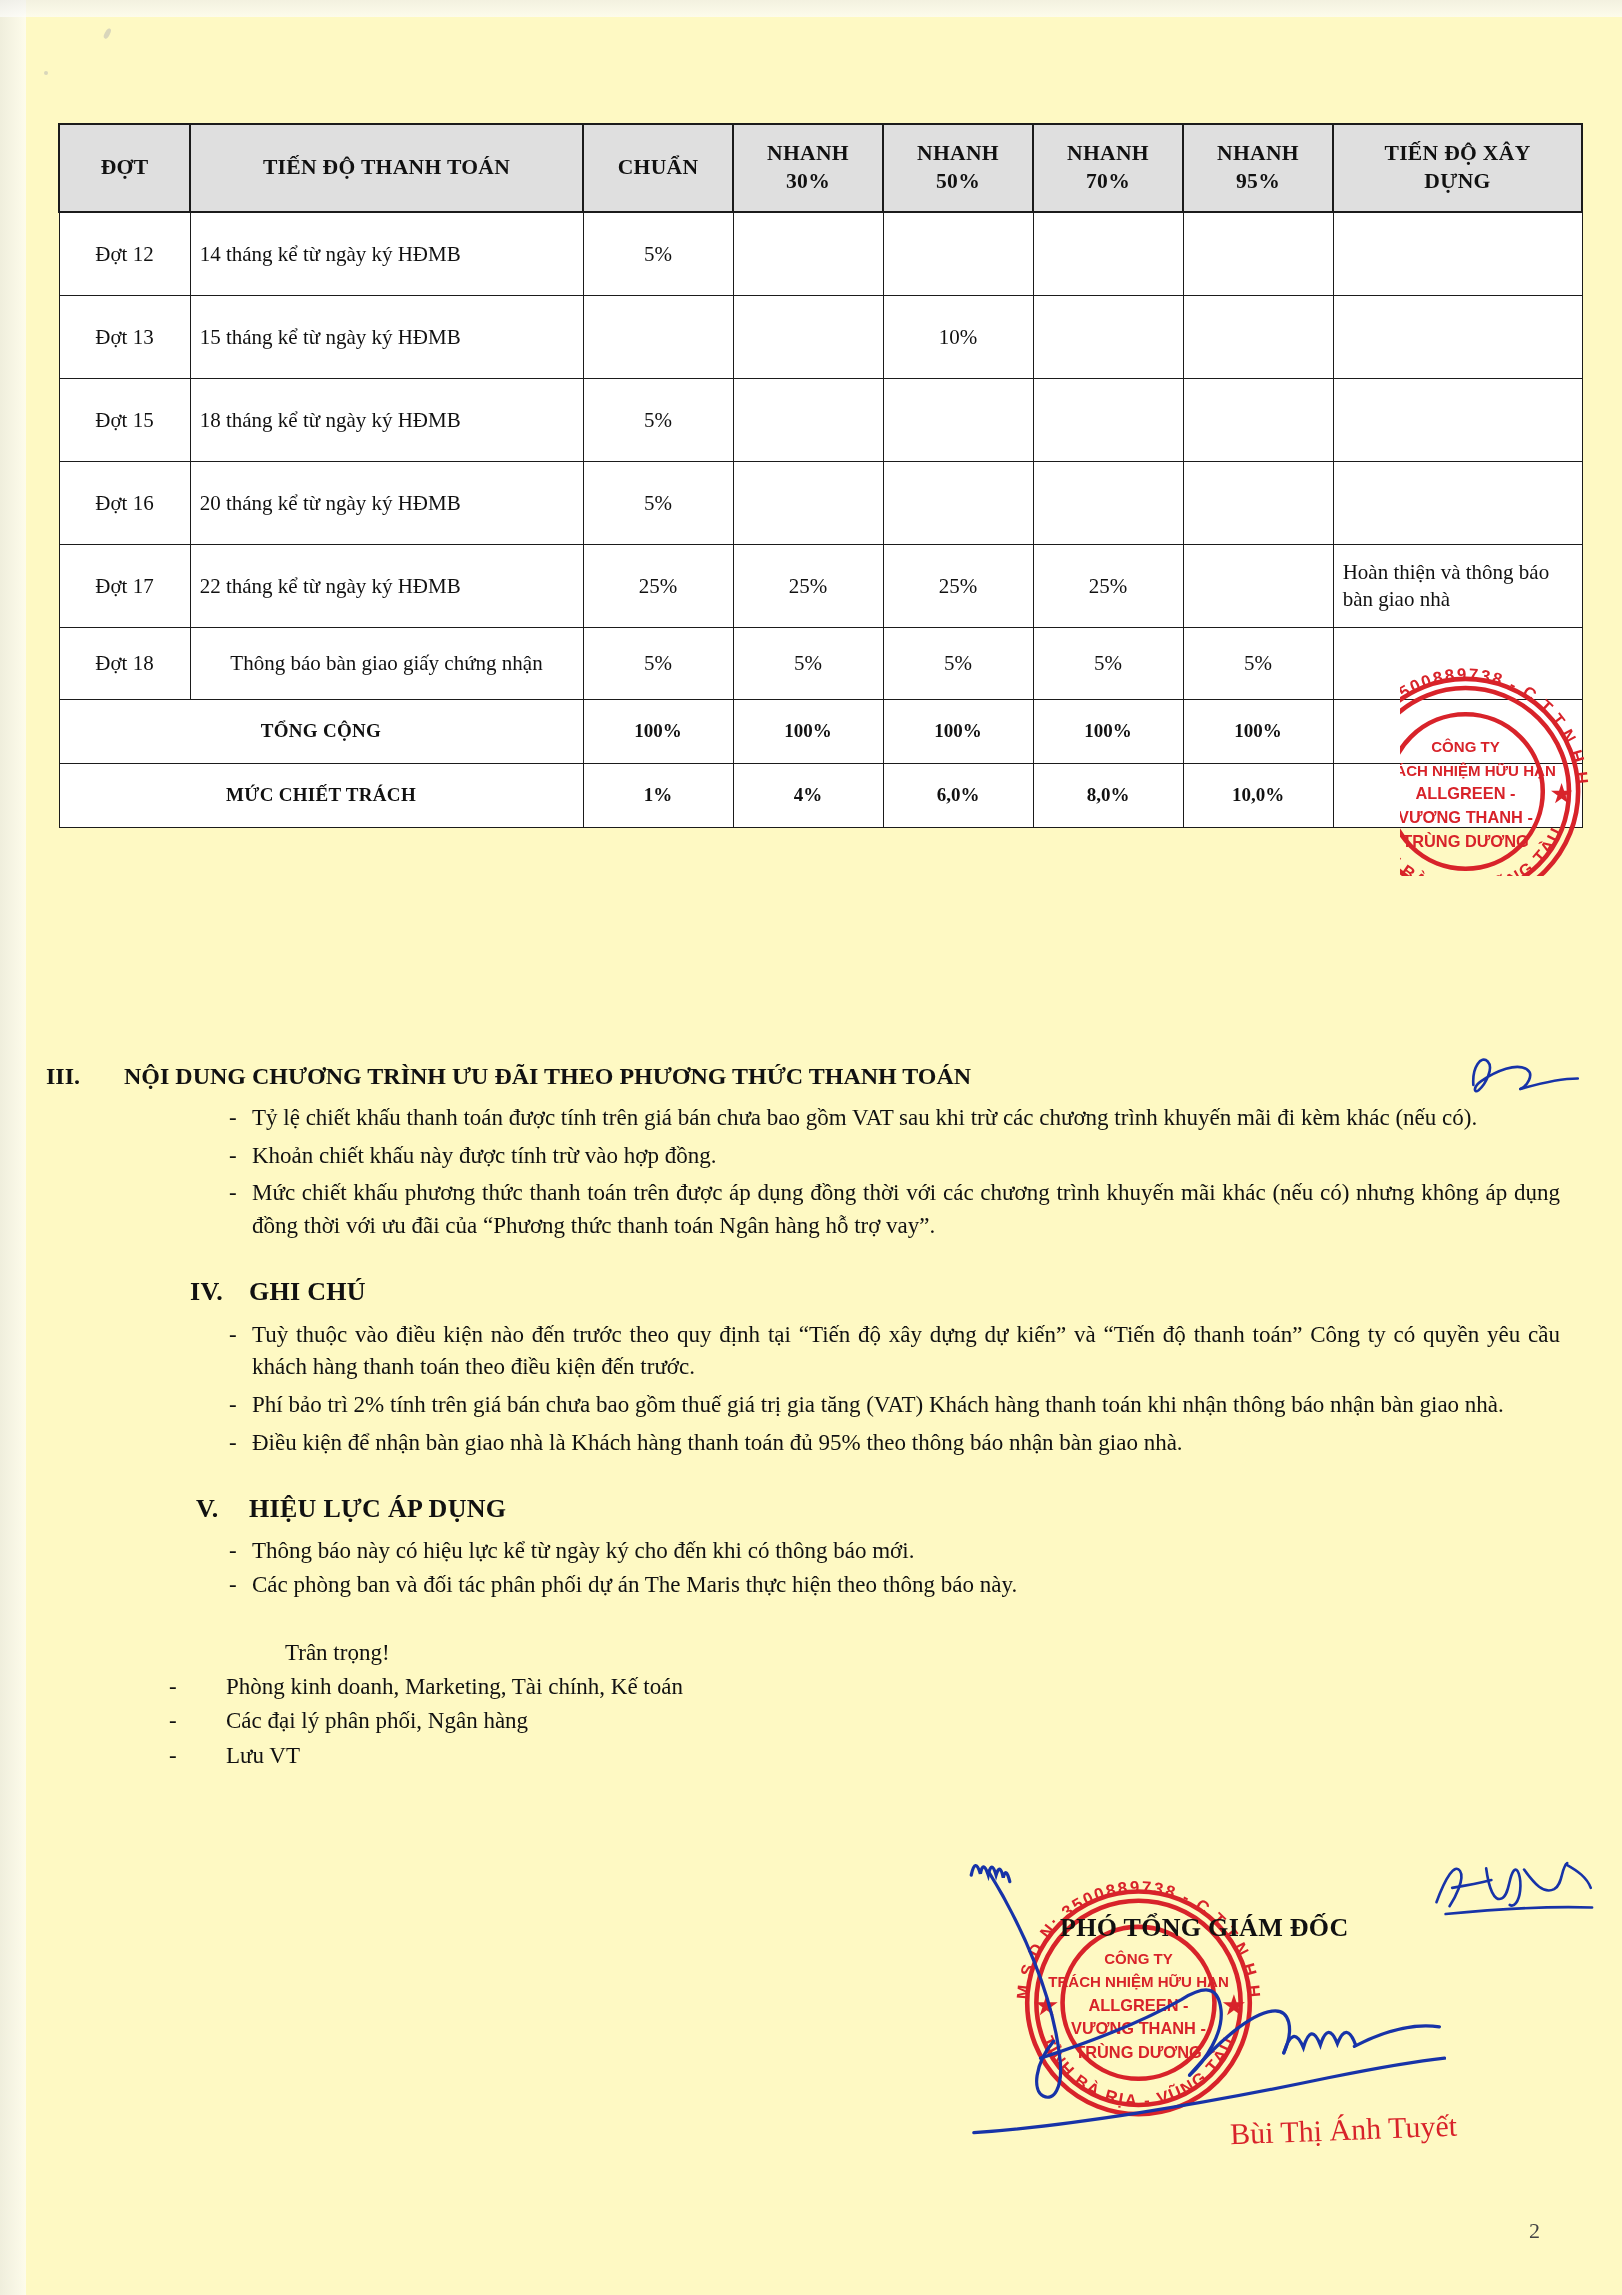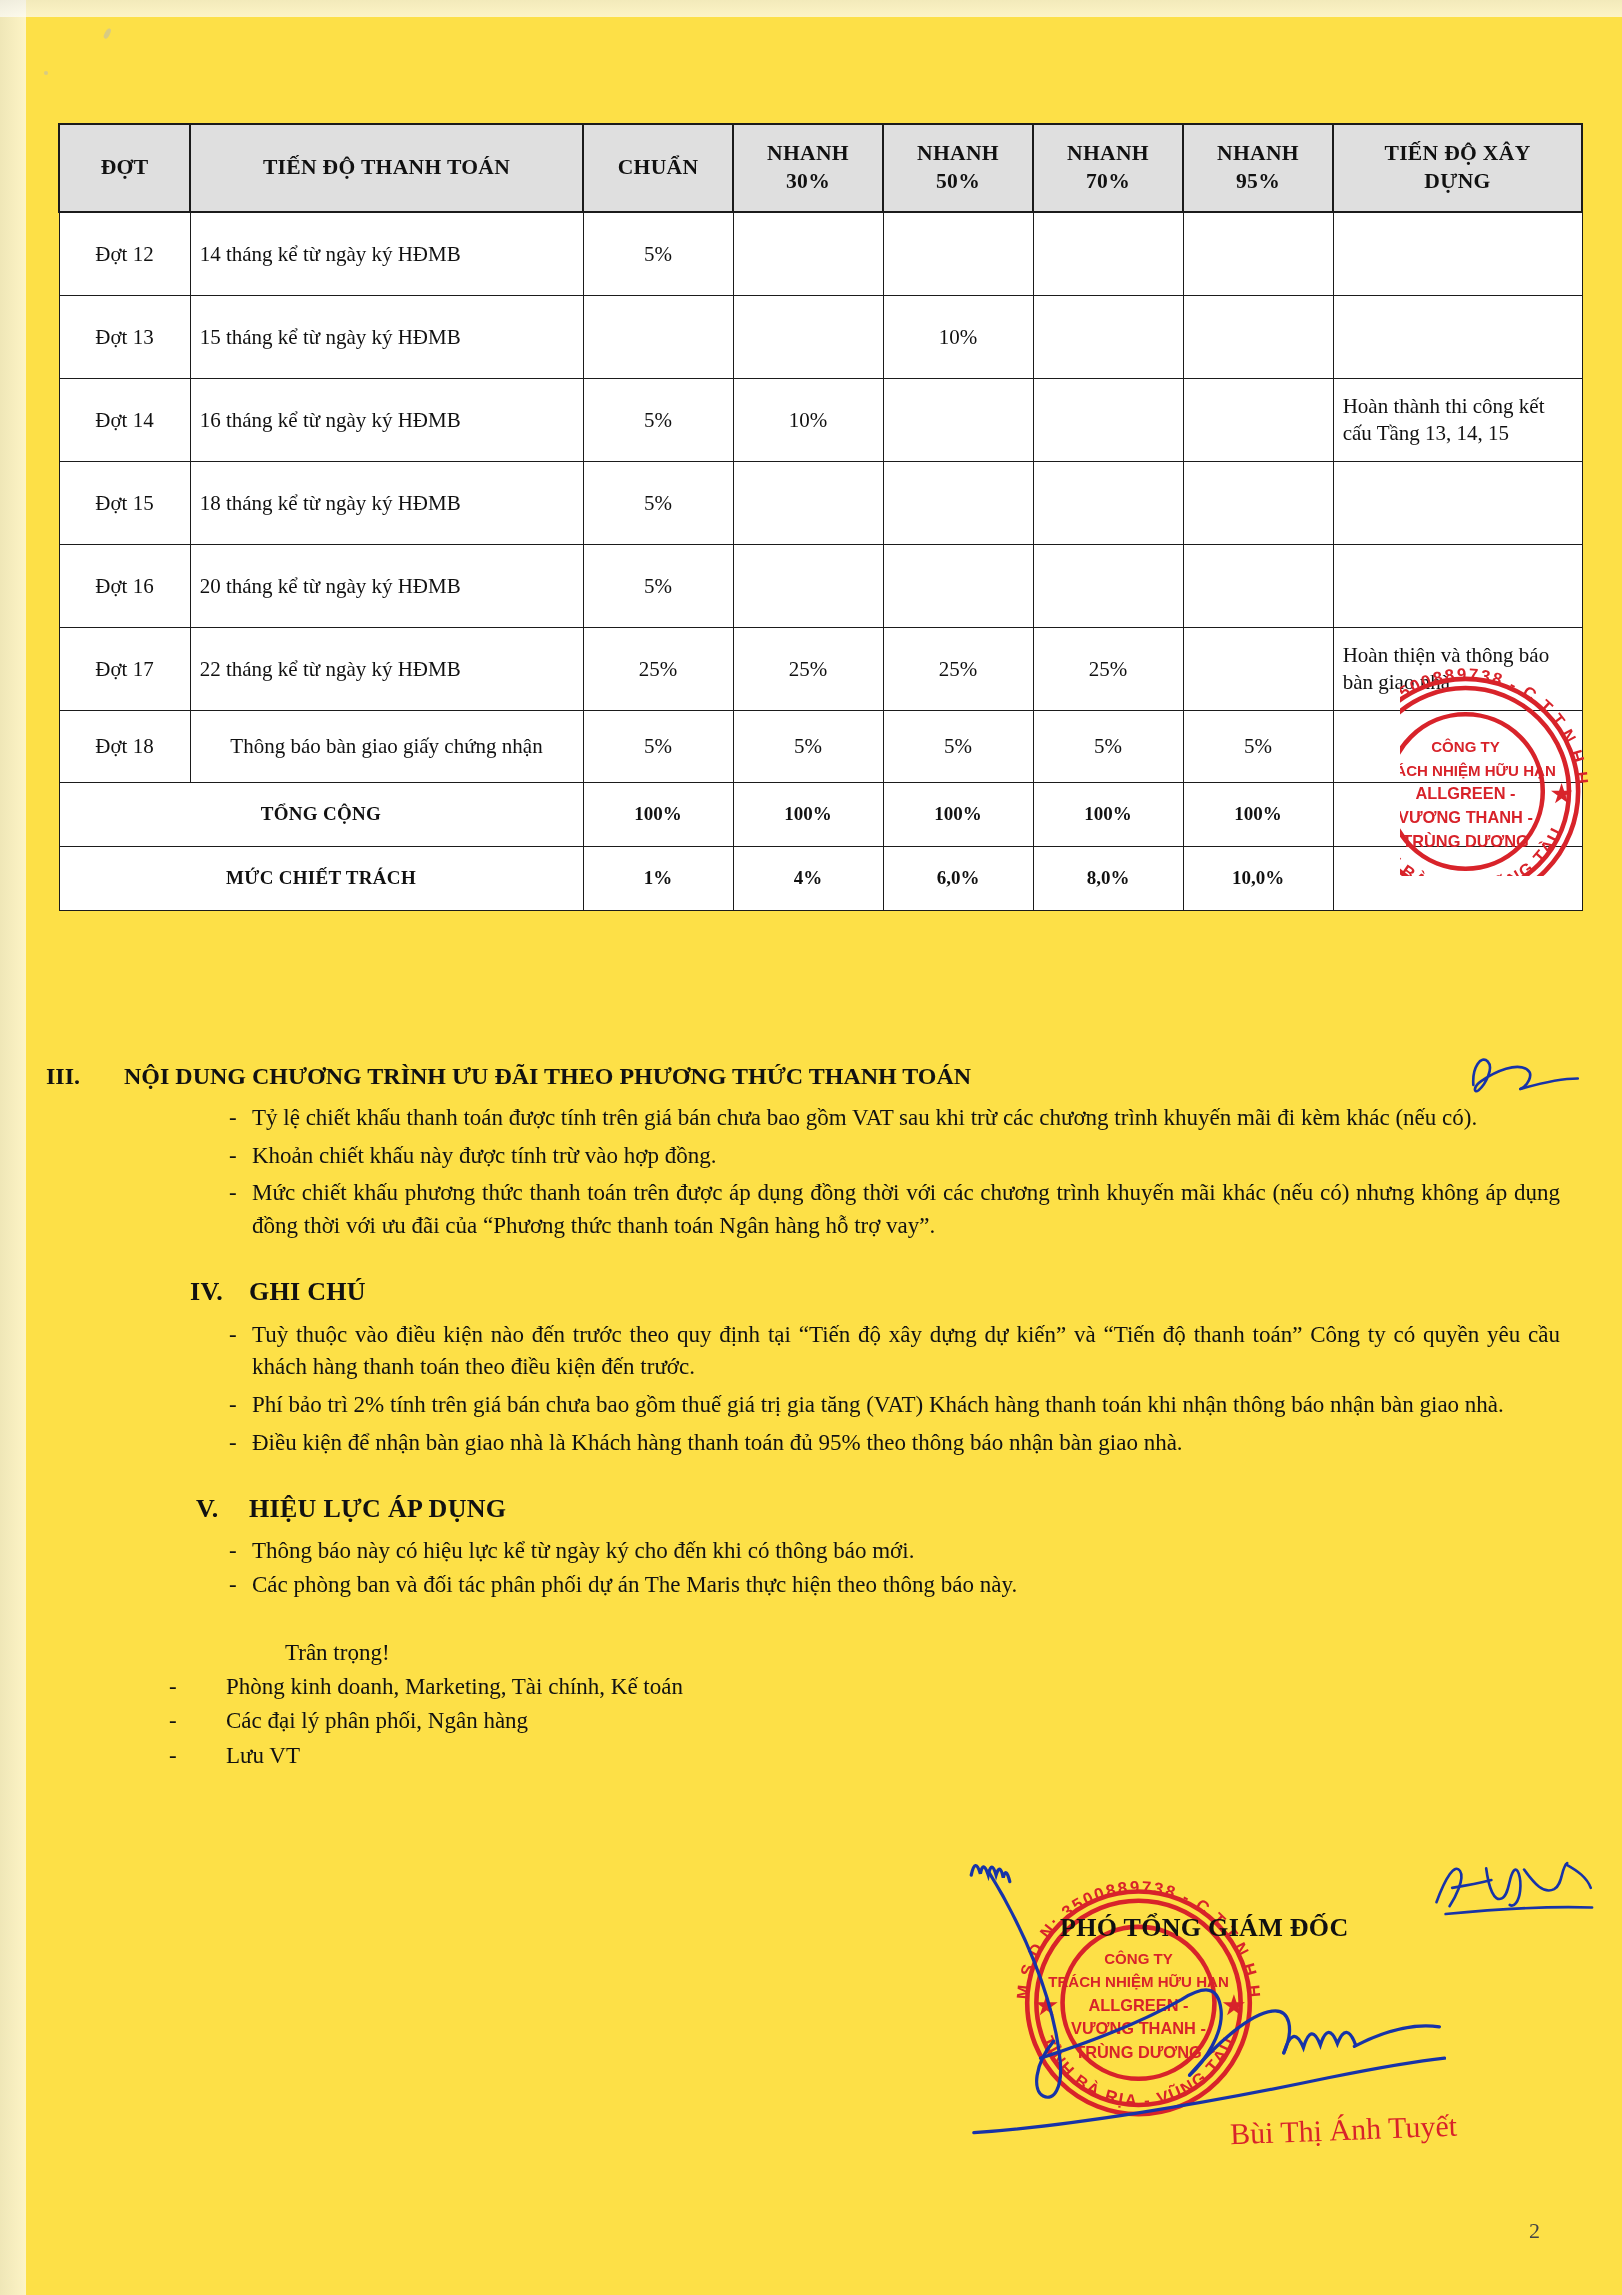--- a/index.html
+++ b/index.html
@@ -6,21 +6,21 @@
   body{
     width:1622px;height:2295px;
     background:#ffffff;
     font-family:"Liberation Serif", serif;
     color:#111;
     position:relative;
     overflow:hidden;
   }
   .page{
     position:absolute;inset:0;
-    background:#fde047;
+    background:#fef9c3;
   }
   
   .scan-edge-left{position:absolute;left:0;top:0;width:26px;height:100%;
     background:linear-gradient(to right,#e9e9e7,#fdfdfc);opacity:.7;}
   .scan-edge-top{position:absolute;left:0;top:0;width:100%;height:17px;
     background:linear-gradient(to bottom,#eeeeec,#fdfdfc);opacity:.7;}
   .speck{position:absolute;background:#b9b9b5;border-radius:50%;opacity:.55;}
 
   
   table.sched{
@@ -192,30 +192,20 @@
         <td class="dot">Đợt 13</td>
         <td class="desc">15 tháng kể từ ngày ký HĐMB</td>
         <td class="num"></td>
         <td class="num"></td>
         <td class="num">10%</td>
         <td class="num"></td>
         <td class="num"></td>
         <td class="build"></td>
       </tr>
       <tr class="body-row">
-        <td class="dot">Đợt 14</td>
-        <td class="desc">16 tháng kể từ ngày ký HĐMB</td>
-        <td class="num">5%</td>
-        <td class="num">10%</td>
-        <td class="num"></td>
-        <td class="num"></td>
-        <td class="num"></td>
-        <td class="build">Hoàn thành thi công kết cấu Tầng 13, 14, 15</td>
-      </tr>
-      <tr class="body-row">
         <td class="dot">Đợt 15</td>
         <td class="desc">18 tháng kể từ ngày ký HĐMB</td>
         <td class="num">5%</td>
         <td class="num"></td>
         <td class="num"></td>
         <td class="num"></td>
         <td class="num"></td>
         <td class="build"></td>
       </tr>
       <tr class="body-row">

